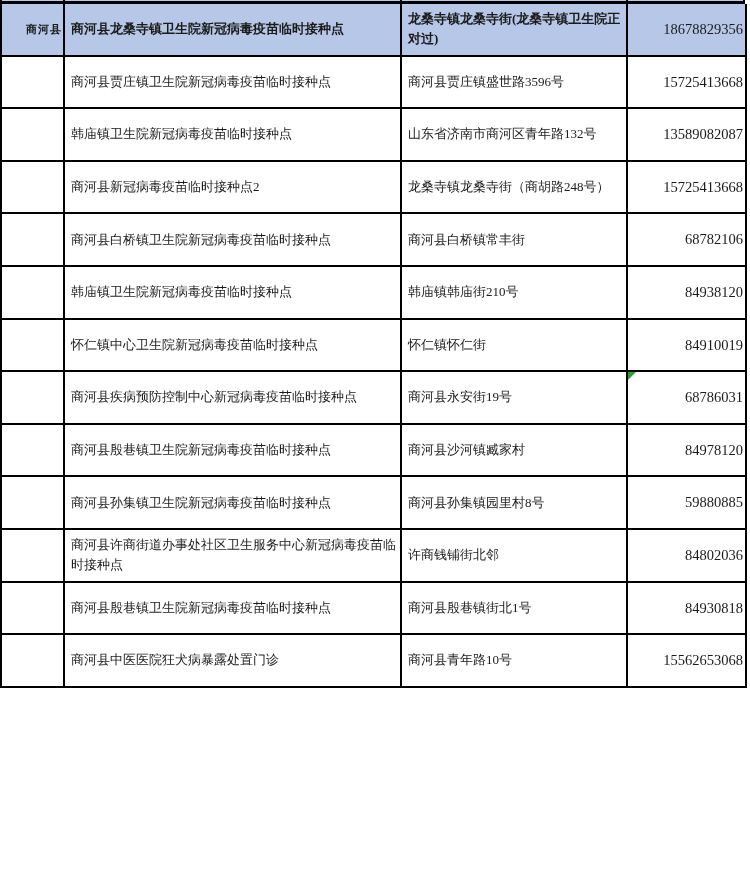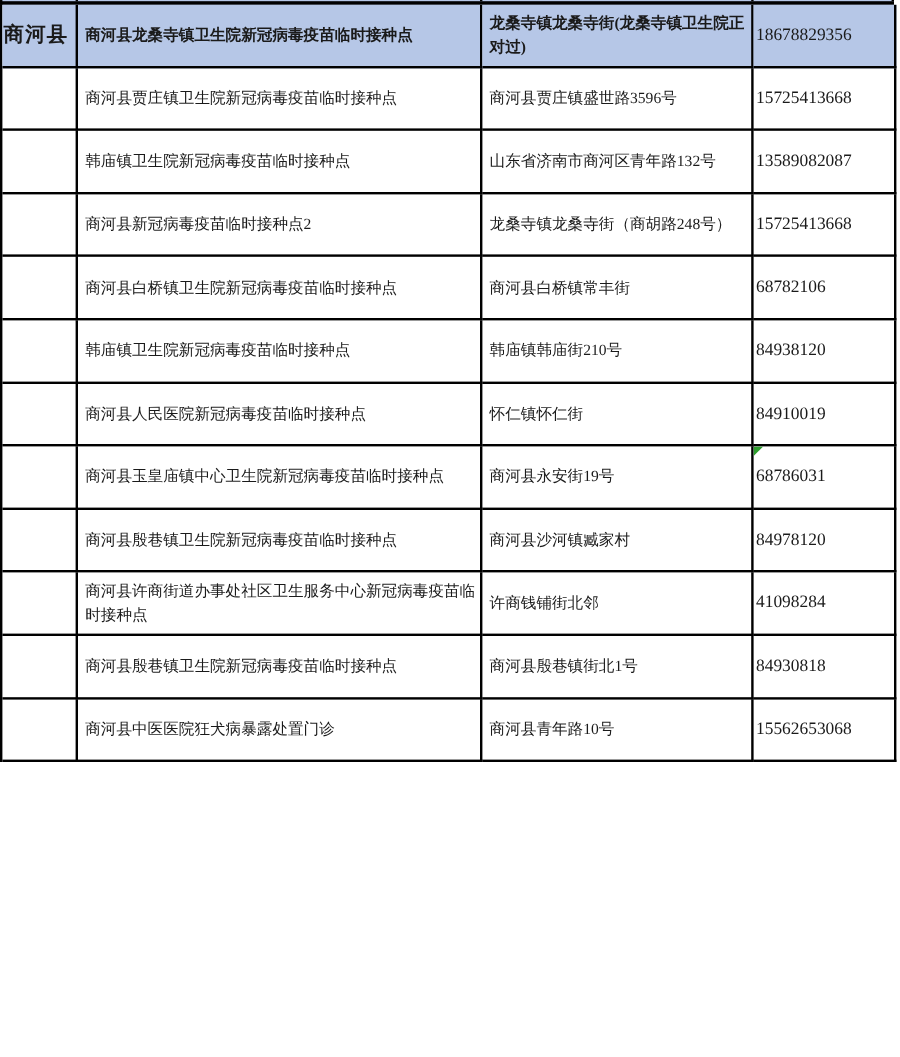--- a/index.html
+++ b/index.html
@@ -54,29 +54,29 @@
     border-bottom: 2px solid #000;
     height: 52.6px;
     vertical-align: middle;
     padding: 2px 4px 2px 6px;
     font-size: 13px;
     line-height: 1.55;
     overflow: hidden;
     word-break: break-all;
   }
   td.county-cell {
-    text-align: left;
+    text-align: right;
     padding: 2px 1px;
     font-weight: bold;
-    font-size: 17px;
+    font-size: 11px;
     letter-spacing: 1px;
   }
   td.phone-cell {
     position: relative;
-    text-align: left;
+    text-align: right;
     padding: 2px 2px;
     font-size: 14.5px;
     word-break: normal;
   }
   tr.hl td {
     background: var(--hl-bg, #b6c7e7);
   }
   tr.hl td.site-name-cell,
   tr.hl td.address-cell {
     font-weight: bold;
@@ -142,41 +142,47 @@
           <td class="phone-cell">68782106</td>
         </tr>
         <tr>
           <td class="county-cell"></td>
           <td class="site-name-cell">韩庙镇卫生院新冠病毒疫苗临时接种点</td>
           <td class="address-cell">韩庙镇韩庙街210号</td>
           <td class="phone-cell">84938120</td>
         </tr>
         <tr>
           <td class="county-cell"></td>
-          <td class="site-name-cell">商河县人民医院新冠病毒疫苗临时接种点</td>
+          <td class="site-name-cell">怀仁镇中心卫生院新冠病毒疫苗临时接种点</td>
           <td class="address-cell">怀仁镇怀仁街</td>
           <td class="phone-cell">84910019</td>
         </tr>
         <tr>
           <td class="county-cell"></td>
-          <td class="site-name-cell">商河县玉皇庙镇中心卫生院新冠病毒疫苗临时接种点</td>
+          <td class="site-name-cell">商河县疾病预防控制中心新冠病毒疫苗临时接种点</td>
           <td class="address-cell">商河县永安街19号</td>
           <td class="phone-cell">68786031<span class="flag-marker"></span></td>
         </tr>
         <tr>
           <td class="county-cell"></td>
           <td class="site-name-cell">商河县殷巷镇卫生院新冠病毒疫苗临时接种点</td>
           <td class="address-cell">商河县沙河镇臧家村</td>
           <td class="phone-cell">84978120</td>
         </tr>
         <tr>
           <td class="county-cell"></td>
+          <td class="site-name-cell">商河县孙集镇卫生院新冠病毒疫苗临时接种点</td>
+          <td class="address-cell">商河县孙集镇园里村8号</td>
+          <td class="phone-cell">59880885</td>
+        </tr>
+        <tr>
+          <td class="county-cell"></td>
           <td class="site-name-cell">商河县许商街道办事处社区卫生服务中心新冠病毒疫苗临时接种点</td>
           <td class="address-cell">许商钱铺街北邻</td>
-          <td class="phone-cell">41098284</td>
+          <td class="phone-cell">84802036</td>
         </tr>
         <tr>
           <td class="county-cell"></td>
           <td class="site-name-cell">商河县殷巷镇卫生院新冠病毒疫苗临时接种点</td>
           <td class="address-cell">商河县殷巷镇街北1号</td>
           <td class="phone-cell">84930818</td>
         </tr>
         <tr>
           <td class="county-cell"></td>
           <td class="site-name-cell">商河县中医医院狂犬病暴露处置门诊</td>

